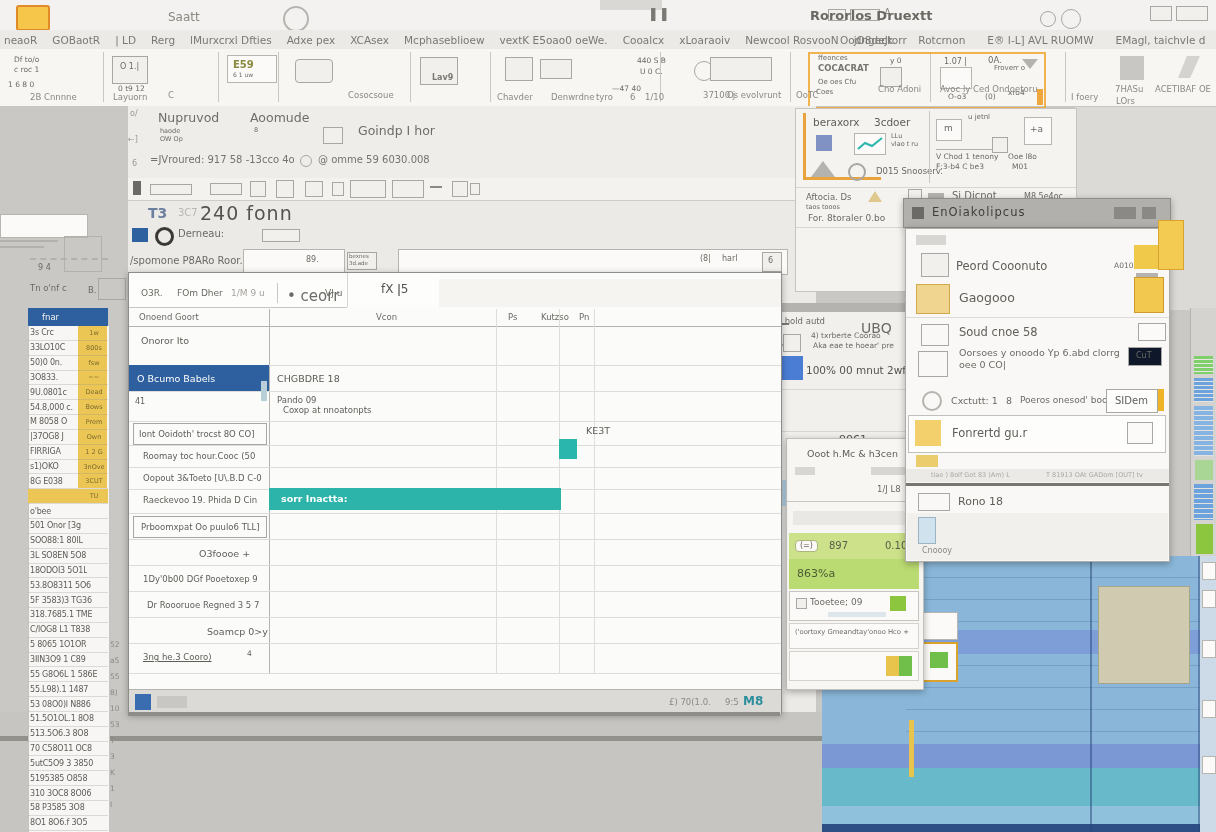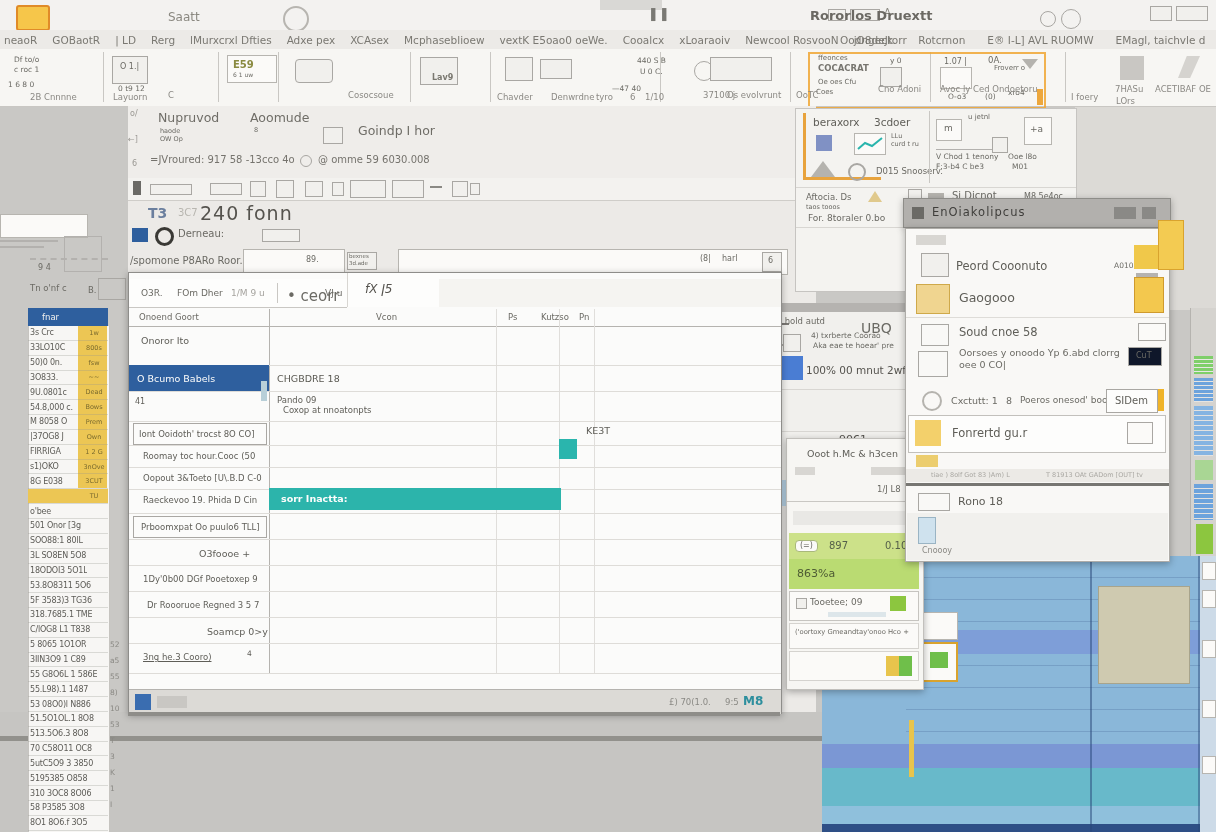--- a/index.html
+++ b/index.html
@@ -211,21 +211,21 @@
   <div class="ch" style="left:7px;top:68px;width:78px;height:3px;background:#e8a33d"></div>
   <span class="t" style="left:17px;top:8px;font-size:10.5px;color:#5f5e58">beraxorx</span>
   <span class="t" style="left:78px;top:8px;font-size:10.5px;color:#5f5e58">3cdoer</span>
   <div class="ch" style="left:20px;top:26px;width:16px;height:16px;background:#8091c4"></div>
   <div class="bx" style="left:58px;top:24px;width:30px;height:20px">
     <svg width="30" height="20">
         <polyline points="3,15 10,9 17,12 27,4" fill="none" stroke="#2ab5ad" stroke-width="2"></polyline>
       </svg>
   </div>
   <span class="t" style="left:95px;top:24px;font-size:6.5px">LLu</span>
-  <span class="t" style="left:95px;top:32px;font-size:6.5px">curd t ru</span>
+  <span class="t" style="left:95px;top:32px;font-size:6.5px">vlao t ru</span>
   <div class="ch" style="left:15px;top:52px;width:24px;height:16px;background:#b5b3ae;clip-path:polygon(0 100%,50% 0,100% 100%)"></div>
   <div style="position:absolute;left:52px;top:54px;width:14px;height:14px;border:2px solid #a9a7a3;border-radius:50%"></div>
   <span class="t" style="left:80px;top:58px;font-size:8.5px">D015 Snooserv.</span>
   <div class="ln" style="left:133px;top:2px;width:1px;height:72px"></div>
   <div class="bx" style="left:140px;top:10px;width:24px;height:20px"></div>
   <span class="t" style="left:148px;top:15px;font-size:9px">m</span>
   <span class="t" style="left:172px;top:5px;font-size:7px">u jetnl</span>
   <div class="ln" style="left:140px;top:40px;width:60px;height:1px;background:#b3b1ae"></div>
   <div class="i" style="left:196px;top:28px;width:14px;height:14px"></div>
   <div class="bx" style="left:228px;top:8px;width:26px;height:26px"></div>
@@ -497,21 +497,21 @@
 <div class="win" style="position:absolute;left:128px;top:272px;width:652px;height:440px;background:#fbfbfa;border:1px solid #8e8d8a">
 
   <div class="ch" style="left:0;top:6px;width:218px;height:28px;background:#fdfdfc;border-bottom:1px solid #c9c7c3;position:absolute"></div>
   <span class="t" style="left:12px;top:16px;font-size:9px">O3R.</span>
   <span class="t" style="left:48px;top:16px;font-size:9px">FOm Dher</span>
   <span class="t" style="left:102px;top:16px;font-size:9px;color:#a5a39e">1/M 9 u</span>
   <div class="ln" style="left:148px;top:10px;width:1px;height:20px"></div>
   <span class="t" style="left:158px;top:16px;font-size:15px">• ceorr</span>
   <span class="t" style="left:196px;top:16px;font-size:9px">VJ u</span>
   <div class="ch" style="left:218px;top:0;width:92px;height:34px;background:#fdfdfc;border-left:1px solid #d8d6d2;position:absolute"></div>
-  <span class="t" style="left:236px;top:10px;font-size:12px;font-style:italic;color:#55534e">fX  ǀ5</span>
+  <span class="t" style="left:252px;top:10px;font-size:12px;color:#55534e">fX  ǀ5</span>
   <div class="ch" style="left:310px;top:6px;width:342px;height:28px;background:#f5f4f1;position:absolute"></div>
 
   <span class="t" style="left:10px;top:40px;font-size:8.5px">Onoend Goort</span>
   <span class="t" style="left:247px;top:40px;font-size:8.5px">Vcon</span>
   <span class="t" style="left:379px;top:40px;font-size:8.5px">Ps</span>
   <span class="t" style="left:412px;top:40px;font-size:8.5px">Kutzso</span>
   <span class="t" style="left:450px;top:40px;font-size:8.5px">Pn</span>
   <div class="ln" style="left:0;top:53px;width:652px;height:1px;background:#b5b3af"></div>
 
   <div class="ln" style="left:140px;top:36px;width:1px;height:364px;background:#b5b3af"></div>

